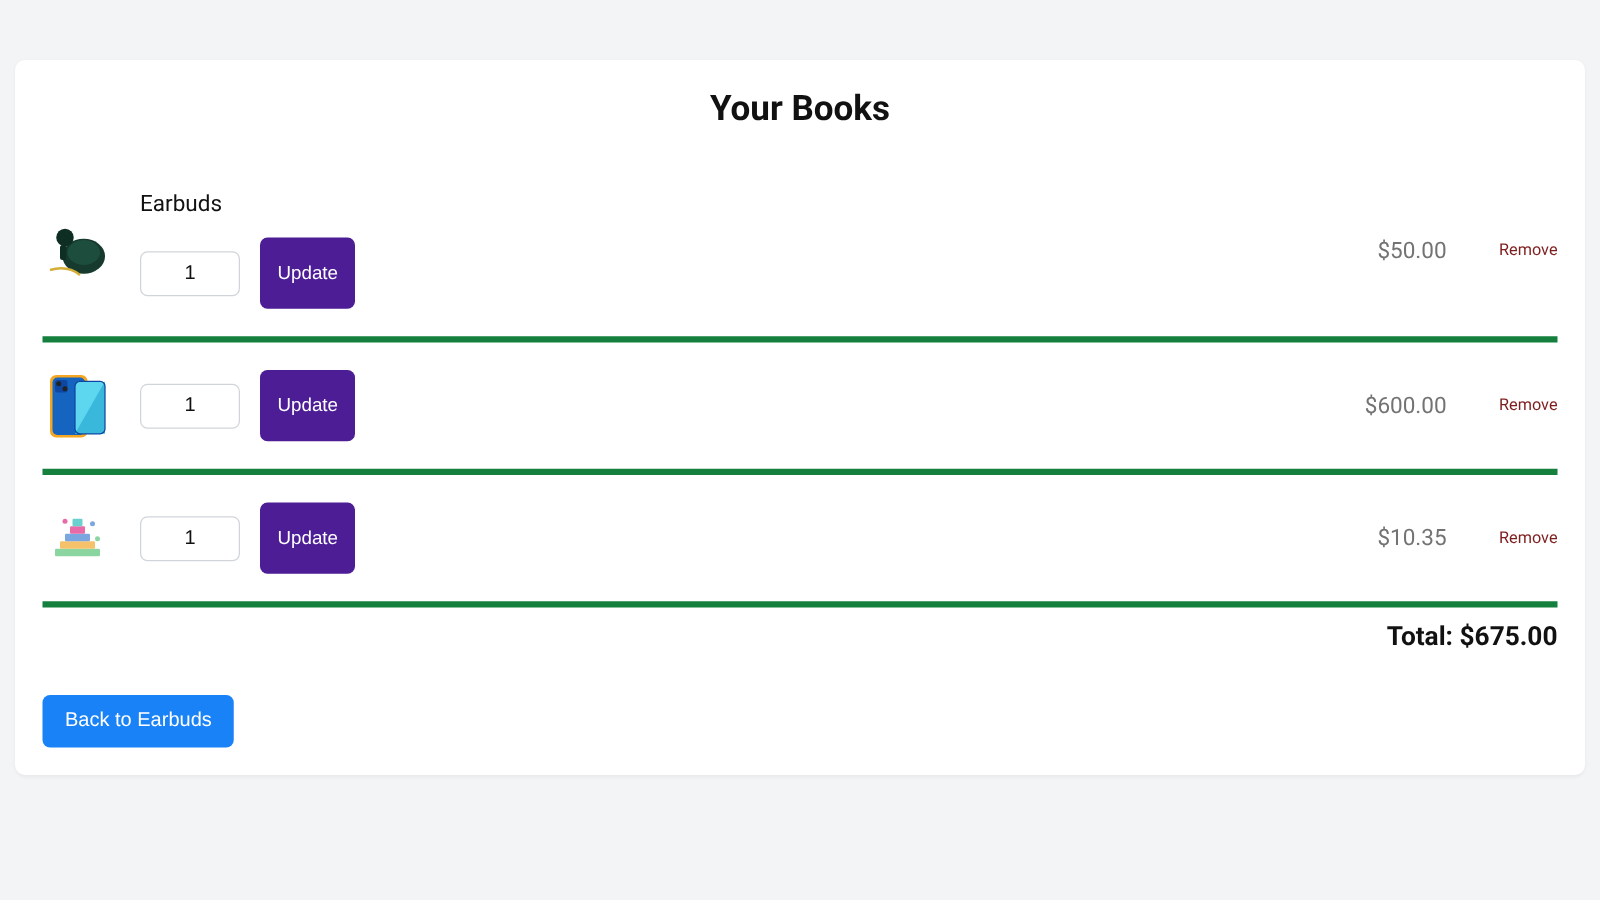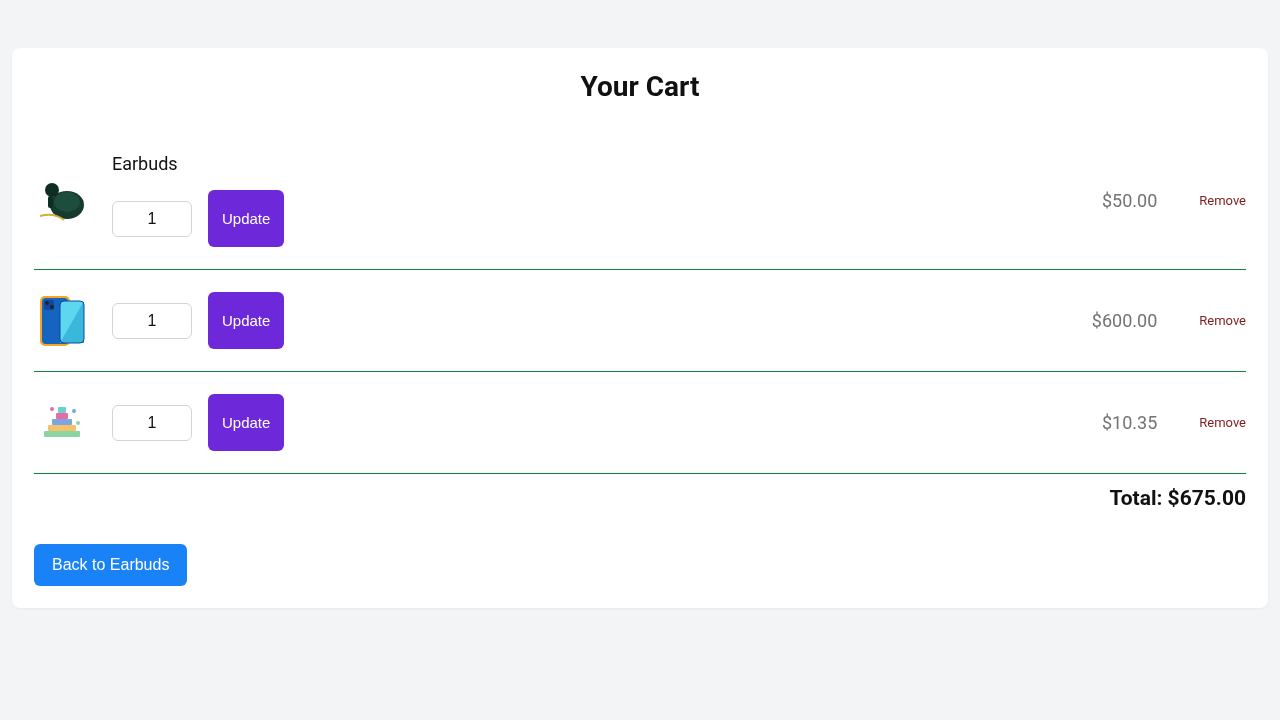--- a/index.html
+++ b/index.html
@@ -21,21 +21,21 @@
       font-weight: 700;
       text-align: center;
       margin-bottom: 28px;
       color: #111;
     }
     .cart-items { }
     .cart-row {
       display: flex;
       align-items: center;
       padding: 22px 0;
-      border-bottom: 1px solid #15803d;
+      border-bottom: 5px solid #15803d;
     }
     .thumb {
       width: 56px;
       height: 56px;
       border-radius: 4px;
       margin-right: 22px;
       flex-shrink: 0;
       display: flex;
       align-items: center;
       justify-content: center;
@@ -52,21 +52,21 @@
     .qty-input {
       width: 80px;
       height: 36px;
       border: 1px solid #d1d5db;
       border-radius: 6px;
       text-align: center;
       font-size: 16px;
       color: #111;
     }
     .btn-update {
-      background: #6d28d9;
+      background: #4c1d95;
       color: #fff;
       border: none;
       border-radius: 6px;
       padding: 20px 14px;
       font-size: 15px;
       cursor: pointer;
     }
     .item-price {
       font-size: 18px;
       color: #737373;
@@ -96,21 +96,21 @@
       border-radius: 6px;
       padding: 12px 18px;
       font-size: 16px;
       cursor: pointer;
     }
   </style>
 </head>
 <body>
 
 <div class="card">
-  <h1 class="page-title">Your Cart</h1>
+  <h1 class="page-title">Your Books</h1>
 
   <div class="cart-items">
 
     <div class="cart-row">
       <div class="thumb">
         <svg viewBox="0 0 56 56">
           <ellipse cx="33" cy="33" rx="17" ry="14" fill="#163a2e"></ellipse>
           <ellipse cx="33" cy="30" rx="13" ry="10" fill="#1d4d3c"></ellipse>
           <circle cx="18" cy="18" r="7" fill="#0e2e23"></circle>
           <rect x="14" y="24" width="5" height="12" rx="2" fill="#0e2e23"></rect>

